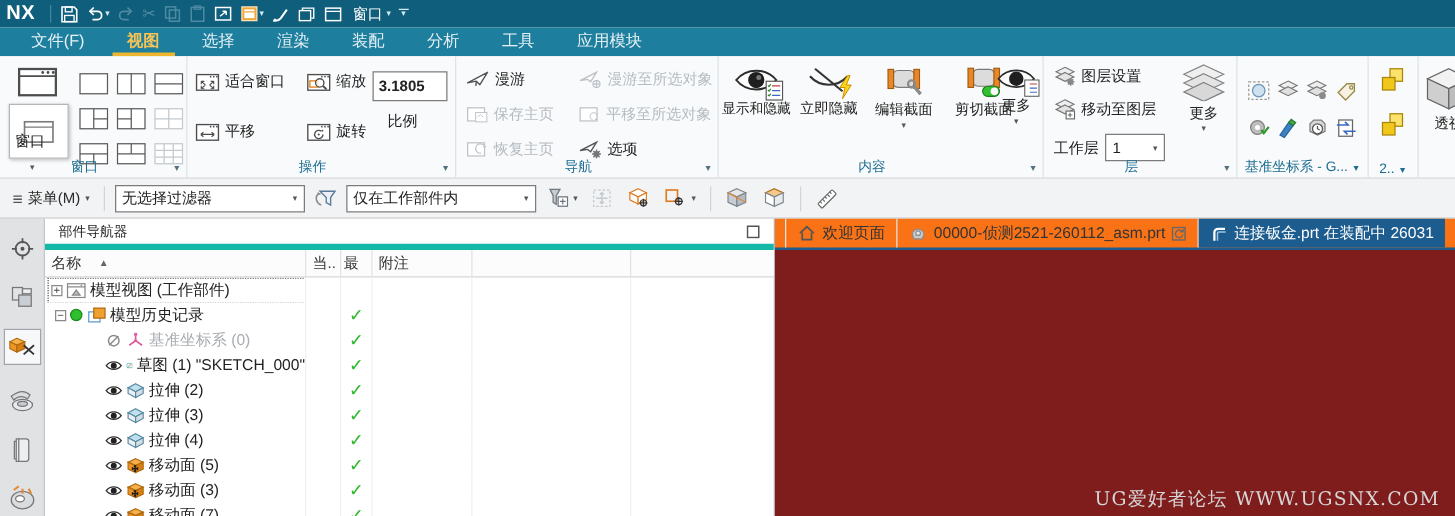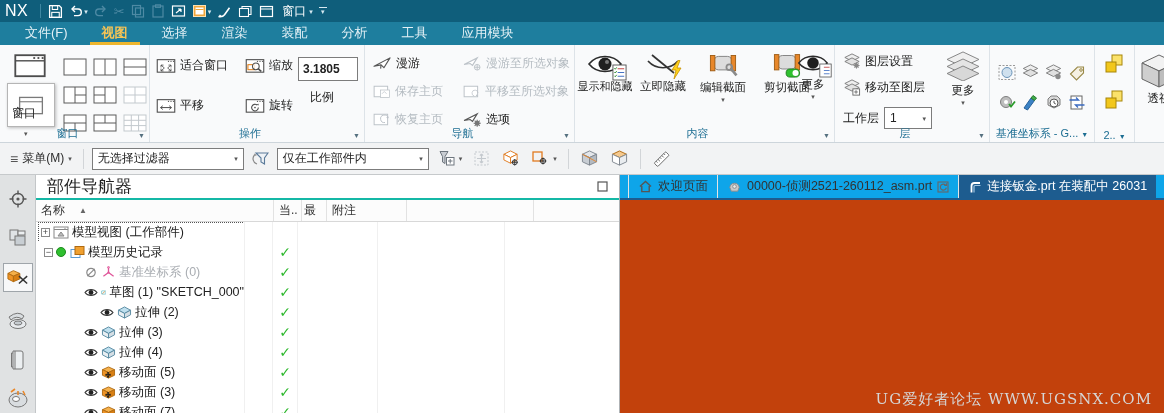--- a/index.html
+++ b/index.html
@@ -1,21 +1,21 @@
 <!DOCTYPE html>
 <html><head>
 <meta charset="utf-8">
 <style>
 *{margin:0;padding:0;box-sizing:border-box}
 html,body{width:1164px;height:413px;overflow:hidden}
 body{position:relative;background:#fff;font-family:"Liberation Sans","DejaVu Sans",sans-serif;font-size:12px;color:#2b2b2b}
 svg{display:block}
 
 .titlebar{position:absolute;left:0;top:0;width:1164px;height:22px;background:#0f5e7b;display:flex;align-items:center;padding:0 5px;color:#fff}
-.logo{font-weight:normal;font-size:16px;letter-spacing:.5px;margin-right:8px}
+.logo{font-weight:bold;font-size:16px;letter-spacing:.5px;margin-right:8px}
 .tbtn{height:20px;display:flex;align-items:center;justify-content:center;padding:0 3px;gap:1px}
 .tsep{width:1px;height:14px;background:#3e87a2;margin:0 4px}
 .caret{font-size:7px;color:#d6e9f1;line-height:1}
 .tb-label{font-size:12px;margin:0 2px}
 
 .menurow{position:absolute;left:0;top:22px;width:1164px;height:23px;background:#1e7e9e;display:flex;align-items:flex-end;padding-left:8px}
 .mtab{height:23px;line-height:21px;padding:0 17px;font-size:13px;color:#e4f1f6;position:relative;white-space:nowrap}
 .mtab.active{color:#f6c455;font-weight:bold}
 .mtab.active::after{content:"";position:absolute;left:5px;right:5px;bottom:0;height:3px;background:#eeb62e}
 
@@ -35,43 +35,43 @@
 
 .toolbar{position:absolute;left:0;top:143px;width:1164px;height:32px;background:#f2f3f4;border-bottom:1px solid #c6c9cb;display:flex;align-items:center;padding:0 7px;gap:5px}
 .tlbtn{display:flex;align-items:center;gap:4px;height:24px;padding:0 3px}
 .tlsep{width:1px;height:20px;background:#d2d5d8;margin:0 3px}
 
 .content{position:absolute;left:0;top:175px;width:1164px;height:238px;display:flex}
 .resbar{width:36px;background:#e0e2e3;border-right:1px solid #c3c6c8;display:flex;flex-direction:column;align-items:center;flex:none}
 .ritem{width:30px;height:30px;display:flex;align-items:center;justify-content:center;margin-top:10px}
 .ritem.active{background:#f7f8f9;border:1px solid #9fa5aa}
 .nav{width:584px;background:#fff;border-right:1px solid #aeb2b5;display:flex;flex-direction:column;flex:none}
-.nav-title{height:25px;display:flex;align-items:center;padding:0 11px;font-size:17px;color:#222;border-bottom:2px solid #14b8a6}
+.nav-title{height:25px;display:flex;align-items:center;padding:0 11px;font-size:11px;color:#222;border-bottom:5px solid #14b8a6}
 .nav-cols{height:22px;display:flex;background:#fcfcfc;border-bottom:1px solid #d8d8d8;font-size:12px;color:#333}
 .ncol{display:flex;align-items:center;padding:0 5px;border-right:1px solid #e2e2e2;white-space:nowrap;overflow:hidden}
 .nav-rows{flex:1;overflow:hidden}
 .trow{height:20px;display:flex;align-items:stretch;font-size:12.5px;color:#222}
 .cell{display:flex;align-items:center;border-right:1px solid #f0f0f0;flex:none}
 .c-name{width:209px;padding-left:4px;gap:3px;overflow:hidden;white-space:nowrap}
 .c-cur{width:28px}
 .c-lat{width:25px;justify-content:center}
 .c-note{width:80px}
 .c-x1{width:127px}
 .c-rest{flex:1;border-right:none}
 .check{color:#2eb82e;font-weight:bold;font-size:14px;line-height:1}
 .xp{width:9px;height:9px;border:1px solid #8a8a8a;background:#fff;font-size:9px;line-height:7px;text-align:center;color:#444;flex:none}
 .gray-label{color:#a9adb2}
 .focusbox{display:flex;align-items:center;gap:3px;height:19px;width:364px;outline:1px dotted #555;padding-left:2px}
 .greendot{width:10px;height:10px;border-radius:50%;background:#2fbf2f;border:1px solid #1d8a1d;flex:none}
 
 .gfx{flex:1;display:flex;flex-direction:column;min-width:0}
-.doc-tabs{height:25px;display:flex;background:#0ea5e9;border-bottom:2px solid #1d5c8f}
+.doc-tabs{height:25px;display:flex;background:#f97316;border-bottom:2px solid #1d5c8f}
 .dtab{display:flex;align-items:center;gap:5px;padding:0 9px;font-size:12.5px;color:#333;border-right:1px solid #e4e4e4;white-space:nowrap}
 .dtab.active{background:#1d5c8f;color:#fff;border-right:none}
-.canvas{flex:1;position:relative;background:#c2410c}
+.canvas{flex:1;position:relative;background:#7f1d1d}
 .watermark{position:absolute;right:12px;bottom:4px;font-family:"DejaVu Serif",serif;font-size:15px;color:#d6d6d6;letter-spacing:1px;white-space:nowrap}
 </style>
 </head>
 <body>
 
 <div class="titlebar">
   <span class="logo">NX</span>
   <span class="tsep"></span>
   <span class="tbtn">
       <svg width="15" height="15" viewBox="0 0 14 14">
@@ -689,21 +689,21 @@
   <div class="nav">
     <div class="nav-title">
       <span>部件导航器</span>
       <span style="margin-left:auto">
           <svg width="11" height="11" viewBox="0 0 11 11">
             <rect x="1" y="1" width="9" height="9" fill="#fff" stroke="#555" stroke-width="1.2"></rect>
           </svg>
         </span>
     </div>
     <div class="nav-cols">
-      <span class="ncol" style="width:238px;gap:14px">
+      <span class="ncol" style="width:209px;gap:14px">
           <span>名称</span>
           <span style="font-size:8px;color:#666">▲</span>
         </span>
       <span class="ncol" style="width:28px">
           <span>当..</span>
         </span>
       <span class="ncol" style="width:25px;padding:0 2px">
           <span>最</span>
         </span>
       <span class="ncol" style="width:80px">
@@ -795,21 +795,21 @@
         <span class="cell c-cur"></span>
         <span class="cell c-lat">
             <span class="check">✓</span>
           </span>
         <span class="cell c-note"></span>
           <span class="cell c-x1"></span>
           <span class="cell c-rest"></span>
       </div>
 
       <div class="trow">
-        <span class="cell c-name" style="padding-left:64px">
+        <span class="cell c-name" style="padding-left:48px">
           <span>
               <svg width="14" height="11" viewBox="0 0 14 10">
                 <path d="M1 5 C4 1 10 1 13 5 C10 9 4 9 1 5 Z" fill="#fff" stroke="#333" stroke-width="1.1"></path>
                 <circle cx="7" cy="5" r="2.4" fill="#222"></circle>
               </svg>
             </span>
           <svg width="15" height="13" viewBox="0 0 16 14">
               <path d="M8 1 L14.5 4.5 L8 8 L1.5 4.5 Z" fill="#bfe0ef" stroke="#5588a0"></path>
               <path d="M1.5 4.5 L8 8 V13 L1.5 9.5 Z" fill="#e9eff3" stroke="#5588a0"></path>
               <path d="M14.5 4.5 L8 8 V13 L14.5 9.5 Z" fill="#d5dee4" stroke="#5588a0"></path>

